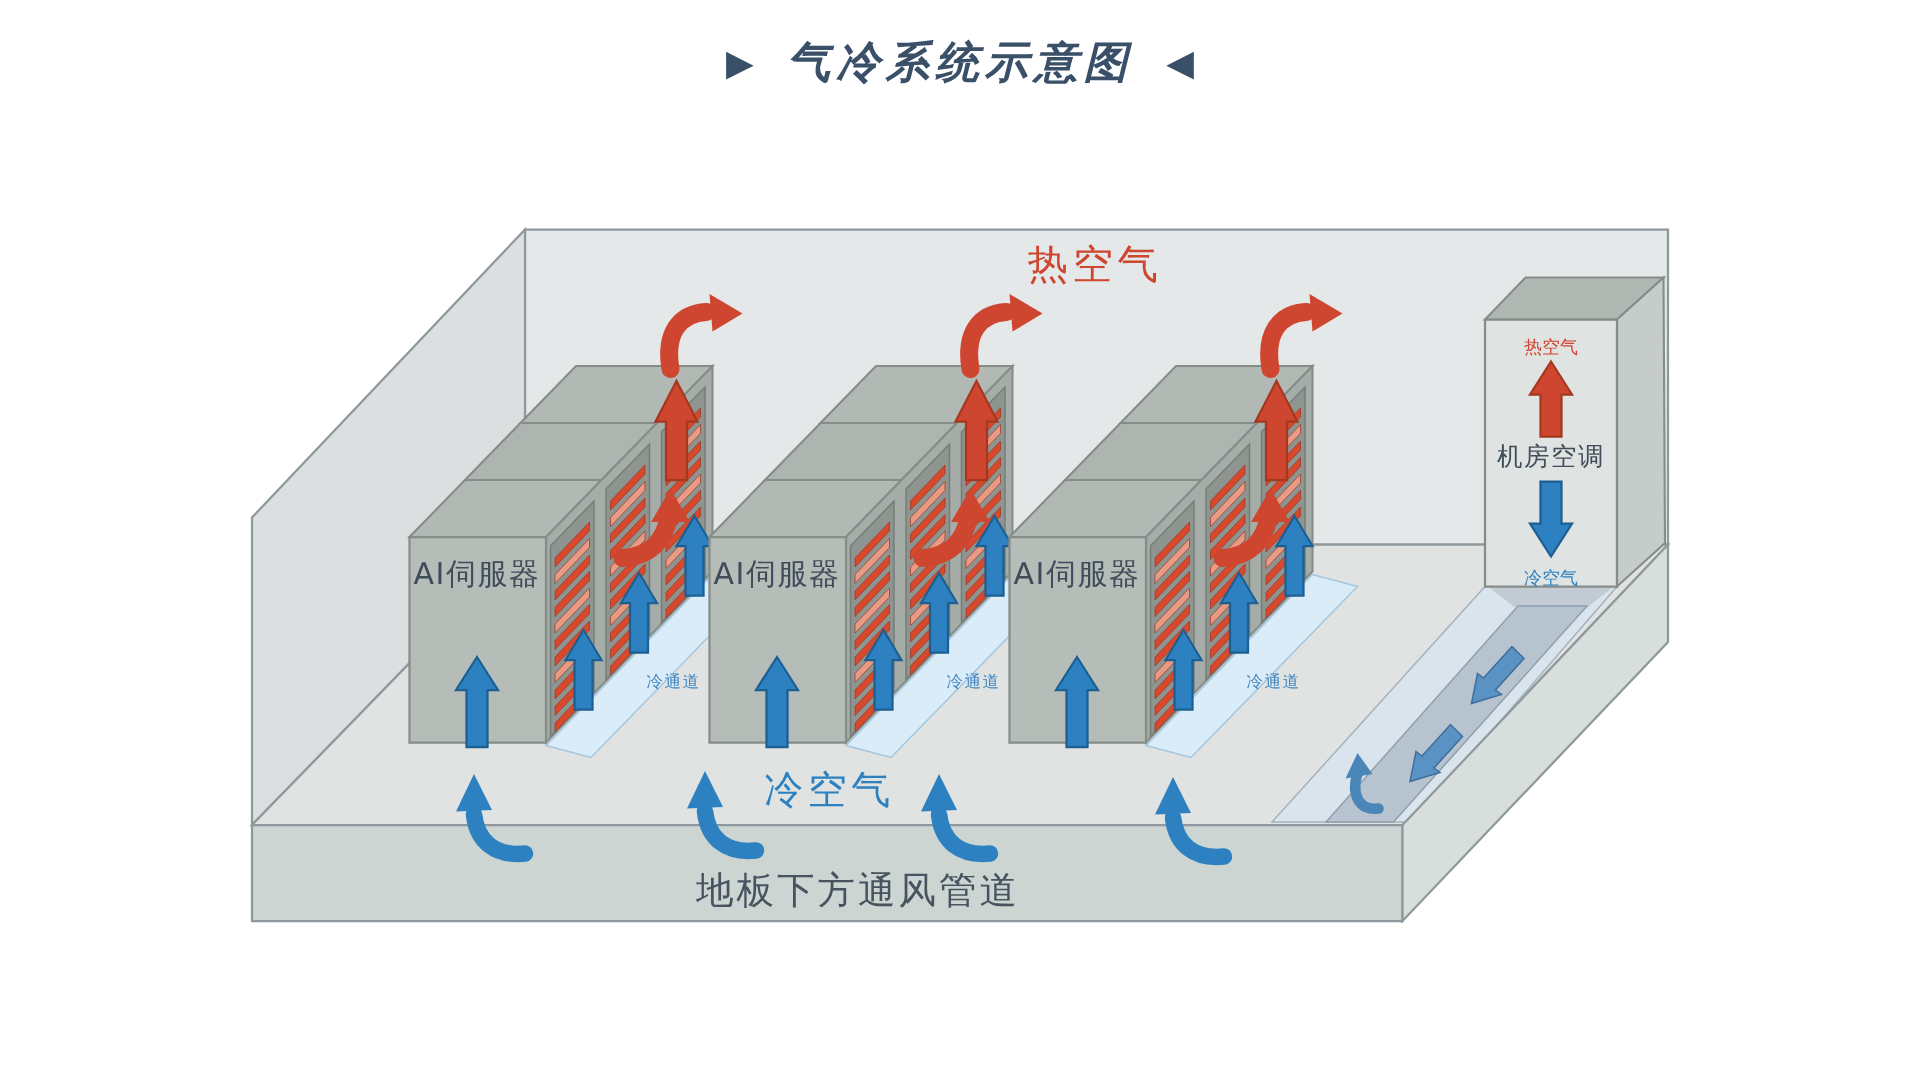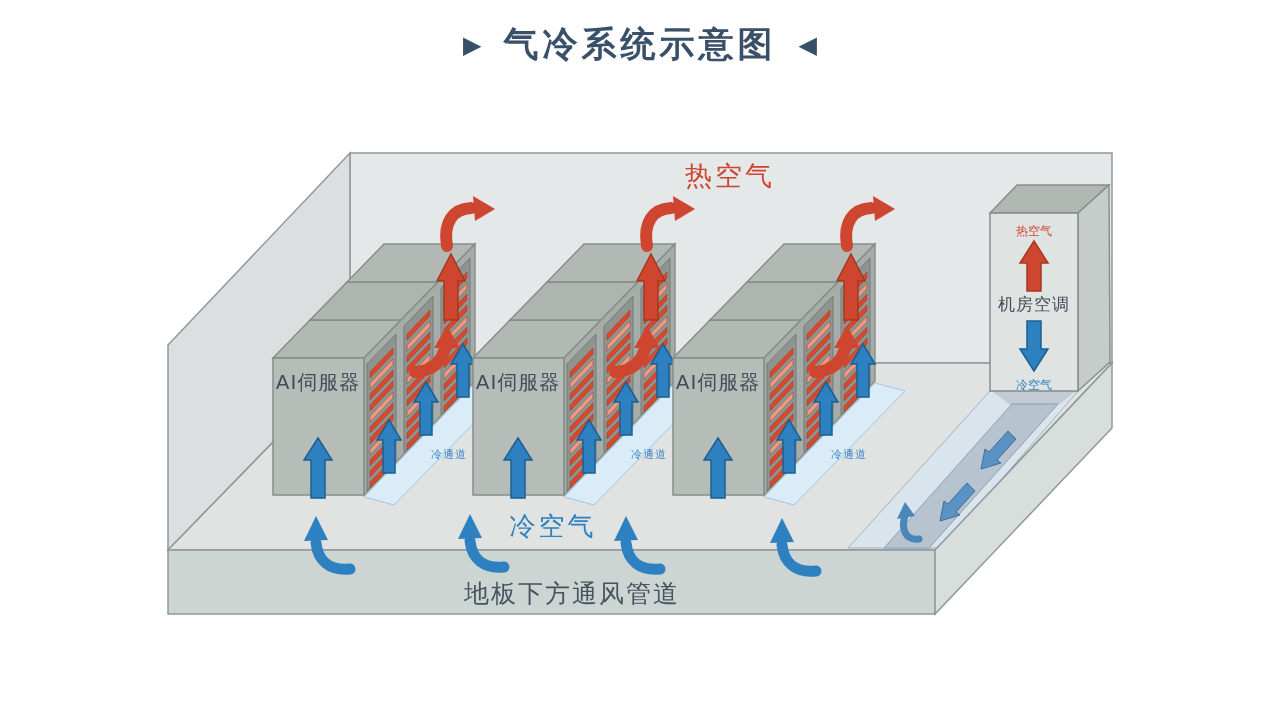--- a/index.html
+++ b/index.html
@@ -1,21 +1,21 @@
 <!DOCTYPE html>
 <html><head>
 <meta charset="utf-8">
 <style>
   html,body{margin:0;padding:0;background:#ffffff;}
   body{font-family:"DejaVu Sans","Liberation Sans",sans-serif;}
   #stage{position:relative;width:1280px;height:720px;background:#ffffff;overflow:hidden;}
   #title-bar{position:absolute;top:27px;left:0;width:100%;display:flex;justify-content:center;
              align-items:center;gap:22px;color:#3a4f68;}
   #title-bar .marker{font-size:24px;line-height:1;}
-  #title-bar .title-text{font-size:35px;font-weight:600;letter-spacing:4px;line-height:1;}
+  #title-bar .title-text{font-size:29px;font-weight:600;letter-spacing:4px;line-height:1;font-style:italic;}
   svg{position:absolute;left:0;top:0;}
   svg text{font-family:"DejaVu Sans","Liberation Sans",sans-serif;}
 </style>
 </head>
 <body>
 
 <div id="stage">
 
   <div id="title-bar">
     <span class="marker">▶</span>

